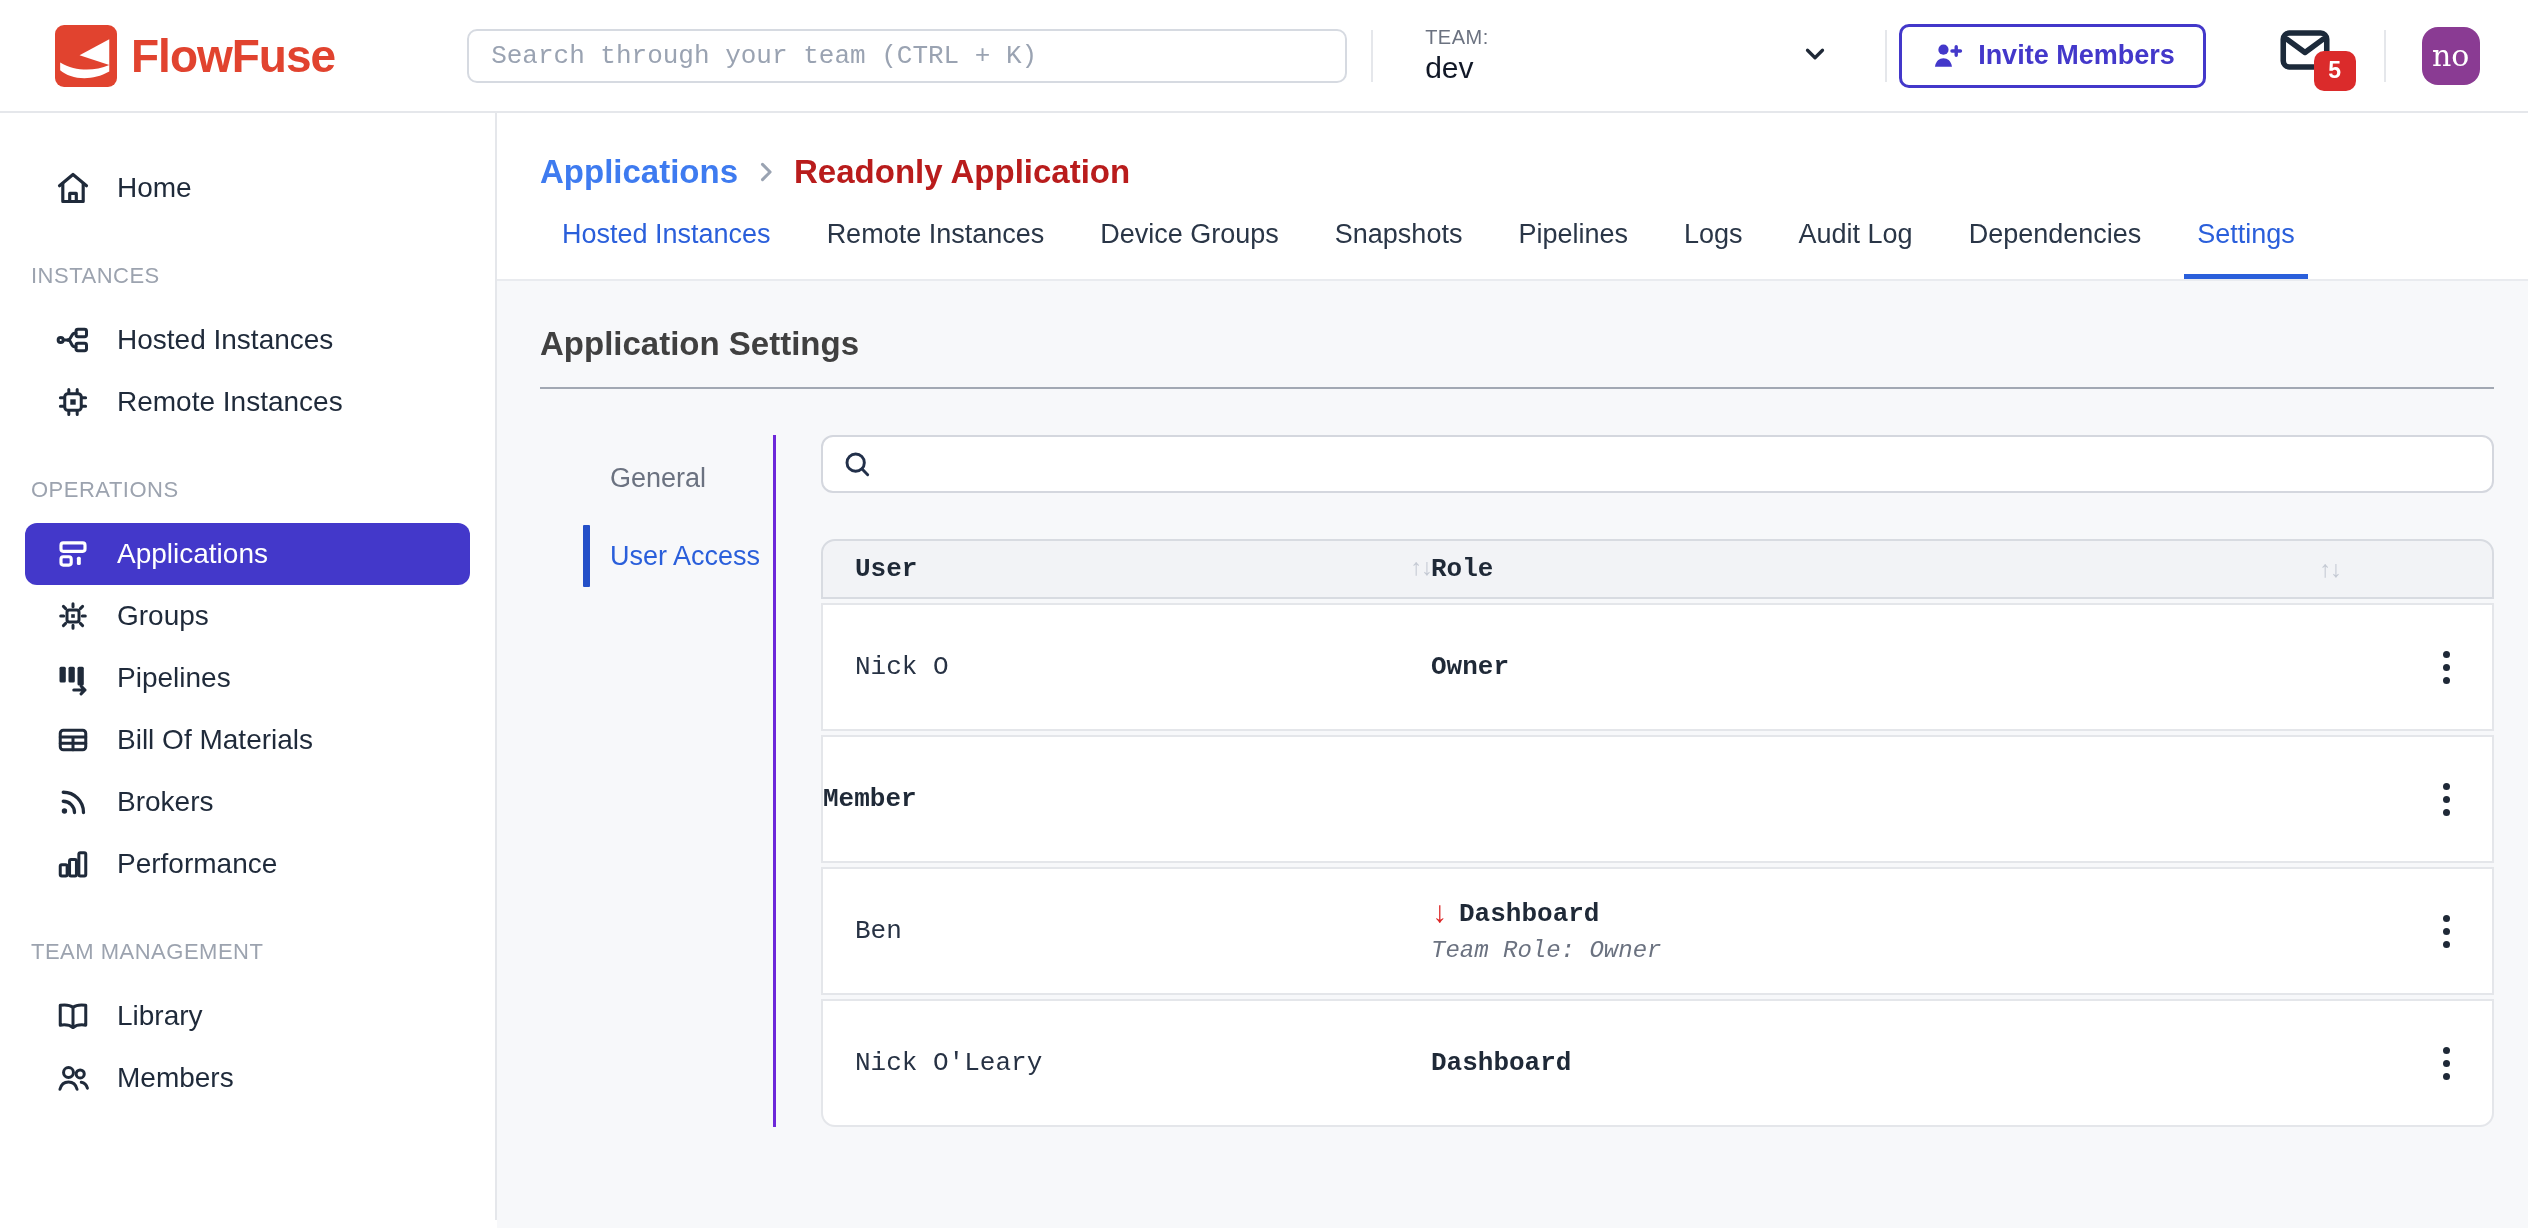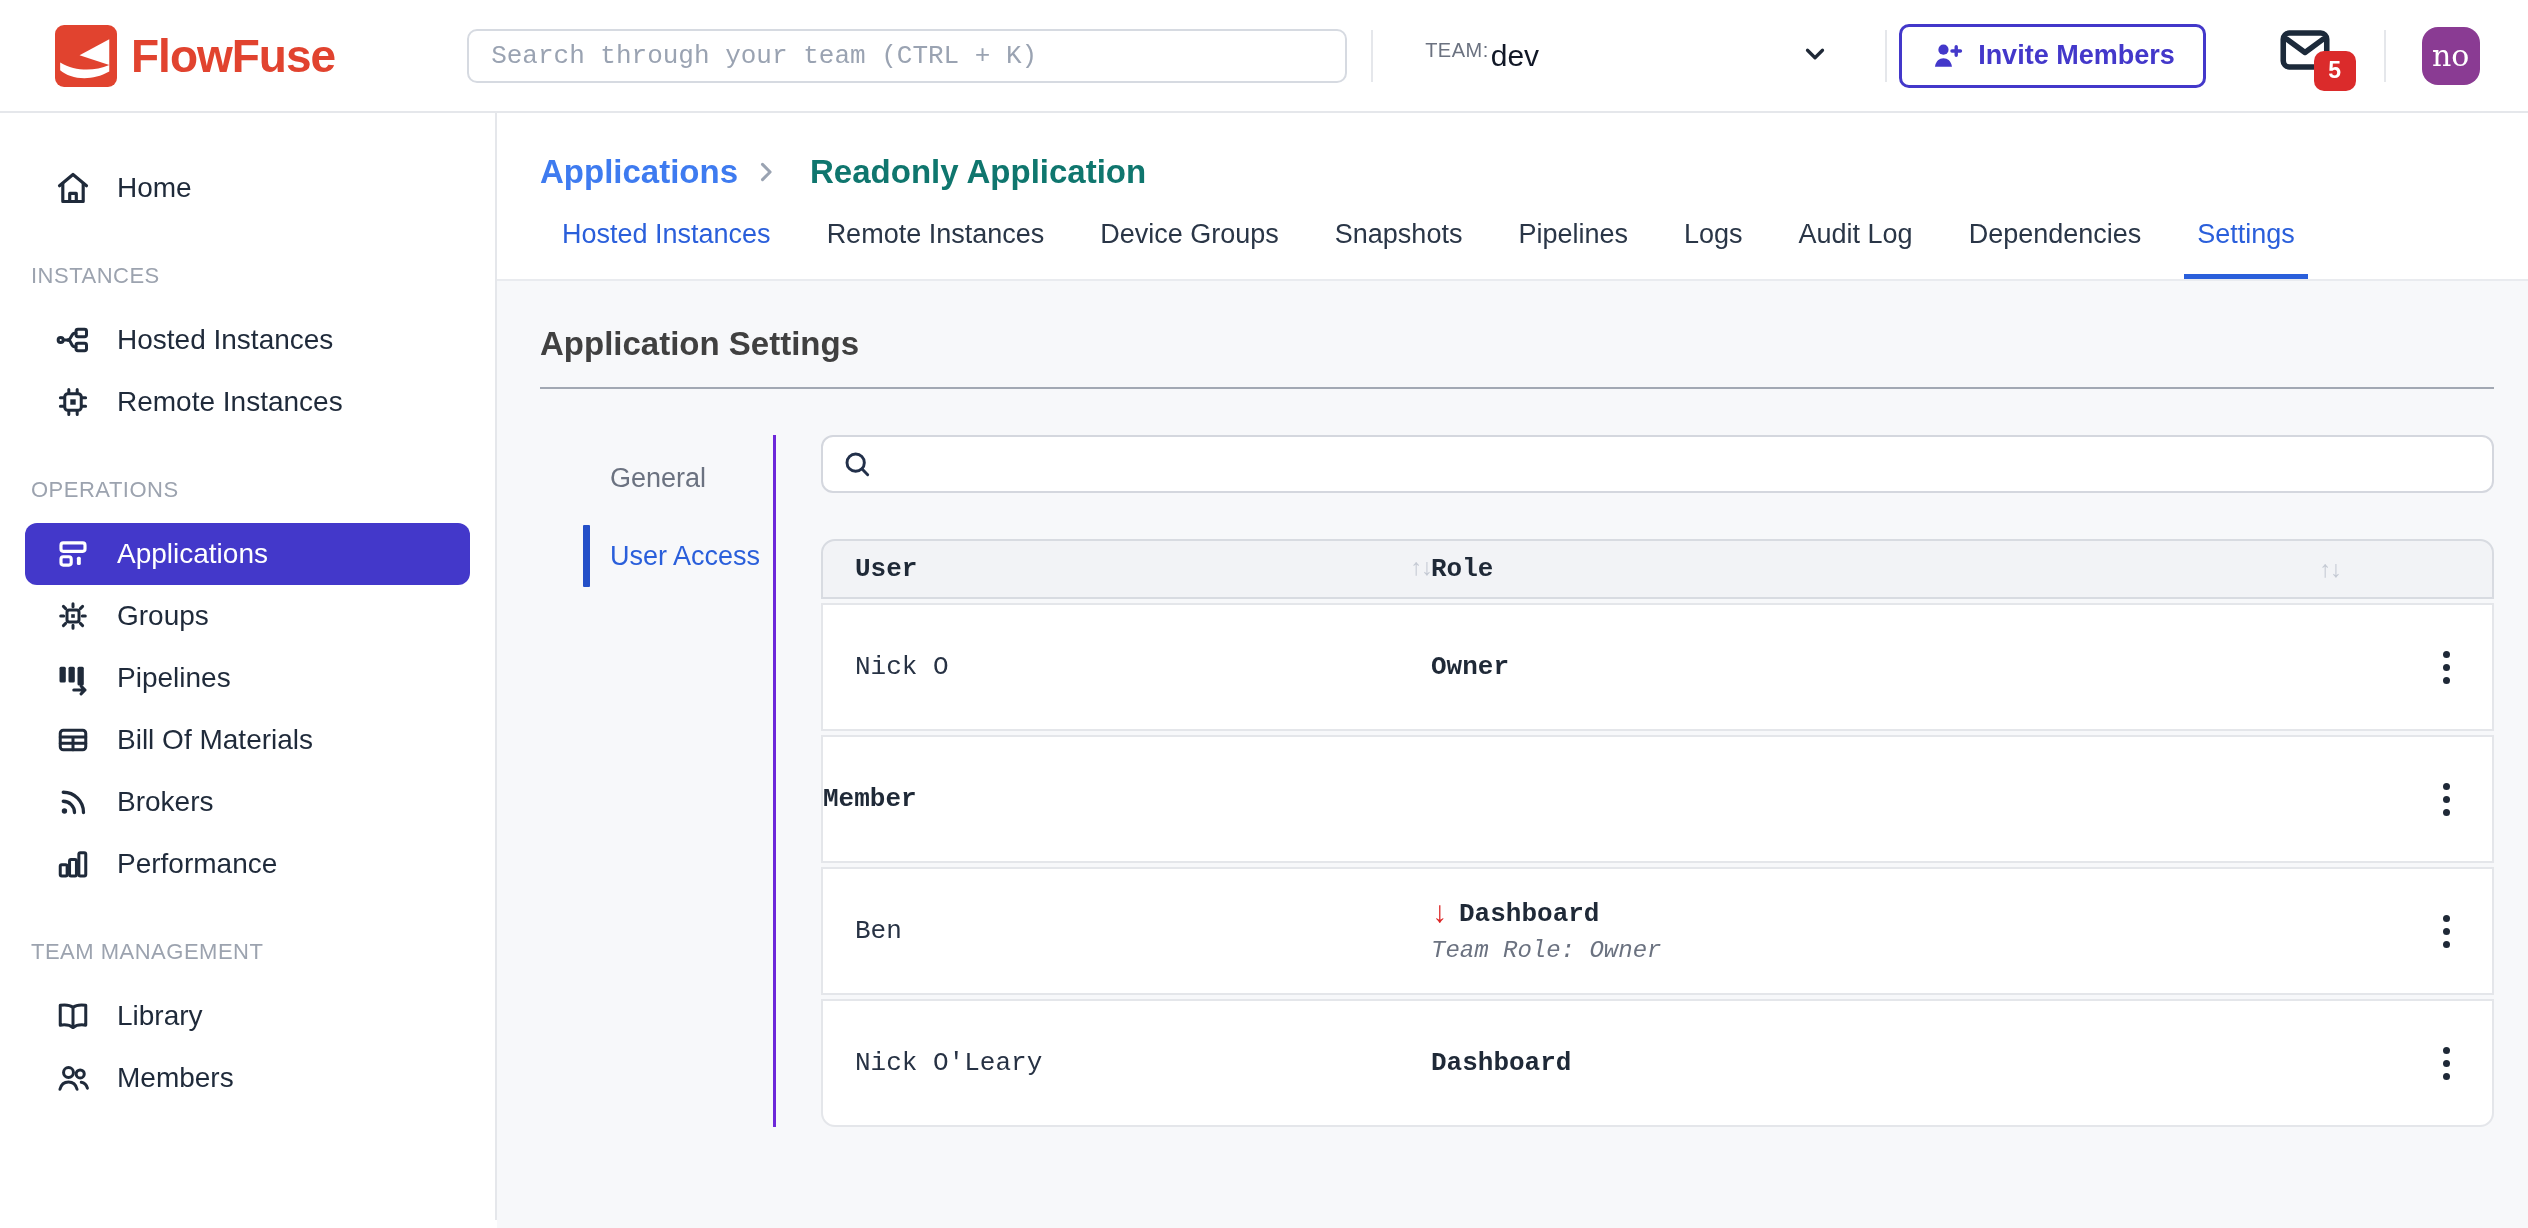--- a/index.html
+++ b/index.html
@@ -22,21 +22,21 @@
   .global-search { margin-left: 132px; width: 880px; height: 54px; position: relative; flex: none; }
   .global-search input {
     width: 100%; height: 100%; border: 2px solid #D6DAE1; border-radius: 10px;
     font-size: 26px; padding: 0 22px; color: #374151; outline: none;
     font-family: Liberation Mono, monospace; background: #fff;
   }
   .global-search input::placeholder { color: #9AA3B2; }
   .vdiv { width: 2px; height: 52px; background: #E5E7EB; flex: none; }
   .d1 { margin-left: 24px; }
   .team-select { margin-left: 52px; width: 460px; display: flex; align-items: center; flex: none; cursor: pointer; }
-  .team-texts { display: flex; flex-direction: row; gap: 2px; }
+  .team-texts { display: flex; flex-direction: column; gap: 2px; }
   .team-label { font-size: 20px; color: #6B7280; letter-spacing: 0.5px; }
   .team-name { font-size: 30px; color: #111827; }
   .team-caret { margin-left: auto; margin-right: 55px; color: #1F2937; }
   .invite-btn {
     margin-left: 12px; height: 64px; padding: 0 28px; flex: none;
     border: 3px solid #4338CA; border-radius: 10px; background: #fff;
     color: #4338CA; font-size: 27px; font-weight: 700;
     display: flex; align-items: center; gap: 14px; cursor: pointer;
     font-family: "Liberation Sans", sans-serif;
   }
@@ -64,21 +64,21 @@
   }
   .side-item svg { width: 36px; height: 36px; flex: none; }
   .side-item.active { background: #4338CA; color: #ffffff; }
   .side-section { font-size: 22px; color: #9CA3AF; letter-spacing: 0.5px; margin: 44px 0 20px 6px; }
   .side-gap { height: 8px; }
   
   .main { position: absolute; top: 113px; left: 497px; right: 0; bottom: 0; display: flex; flex-direction: column; }
   .breadcrumb { padding: 40px 0 0 43px; display: flex; align-items: center; gap: 14px; font-size: 33px; font-weight: 700; }
   .crumb-link { color: #3E7BF0; cursor: pointer; }
   .crumb-sep { color: #9AA3B2; display: flex; }
-  .crumb-current { color: #0f766e; margin-left: 16px; }
+  .crumb-current { color: #b91c1c; }
   .tabbar { margin-top: 28px; padding-left: 52px; display: flex; gap: 30px; }
   .tab {
     font-size: 27px; color: #2A3647; padding: 0 13px 24px 13px; cursor: pointer;
     border-bottom: 5px solid transparent;
   }
   .tab.link { color: #2A5FDB; }
   .tab.active { color: #2A5FDB; border-bottom-color: #2A5FDB; }
   .content {
     flex: 1; background: #F7F8FA; border-top: 2px solid #E9EBEF;
     padding: 44px 34px 0 43px;

